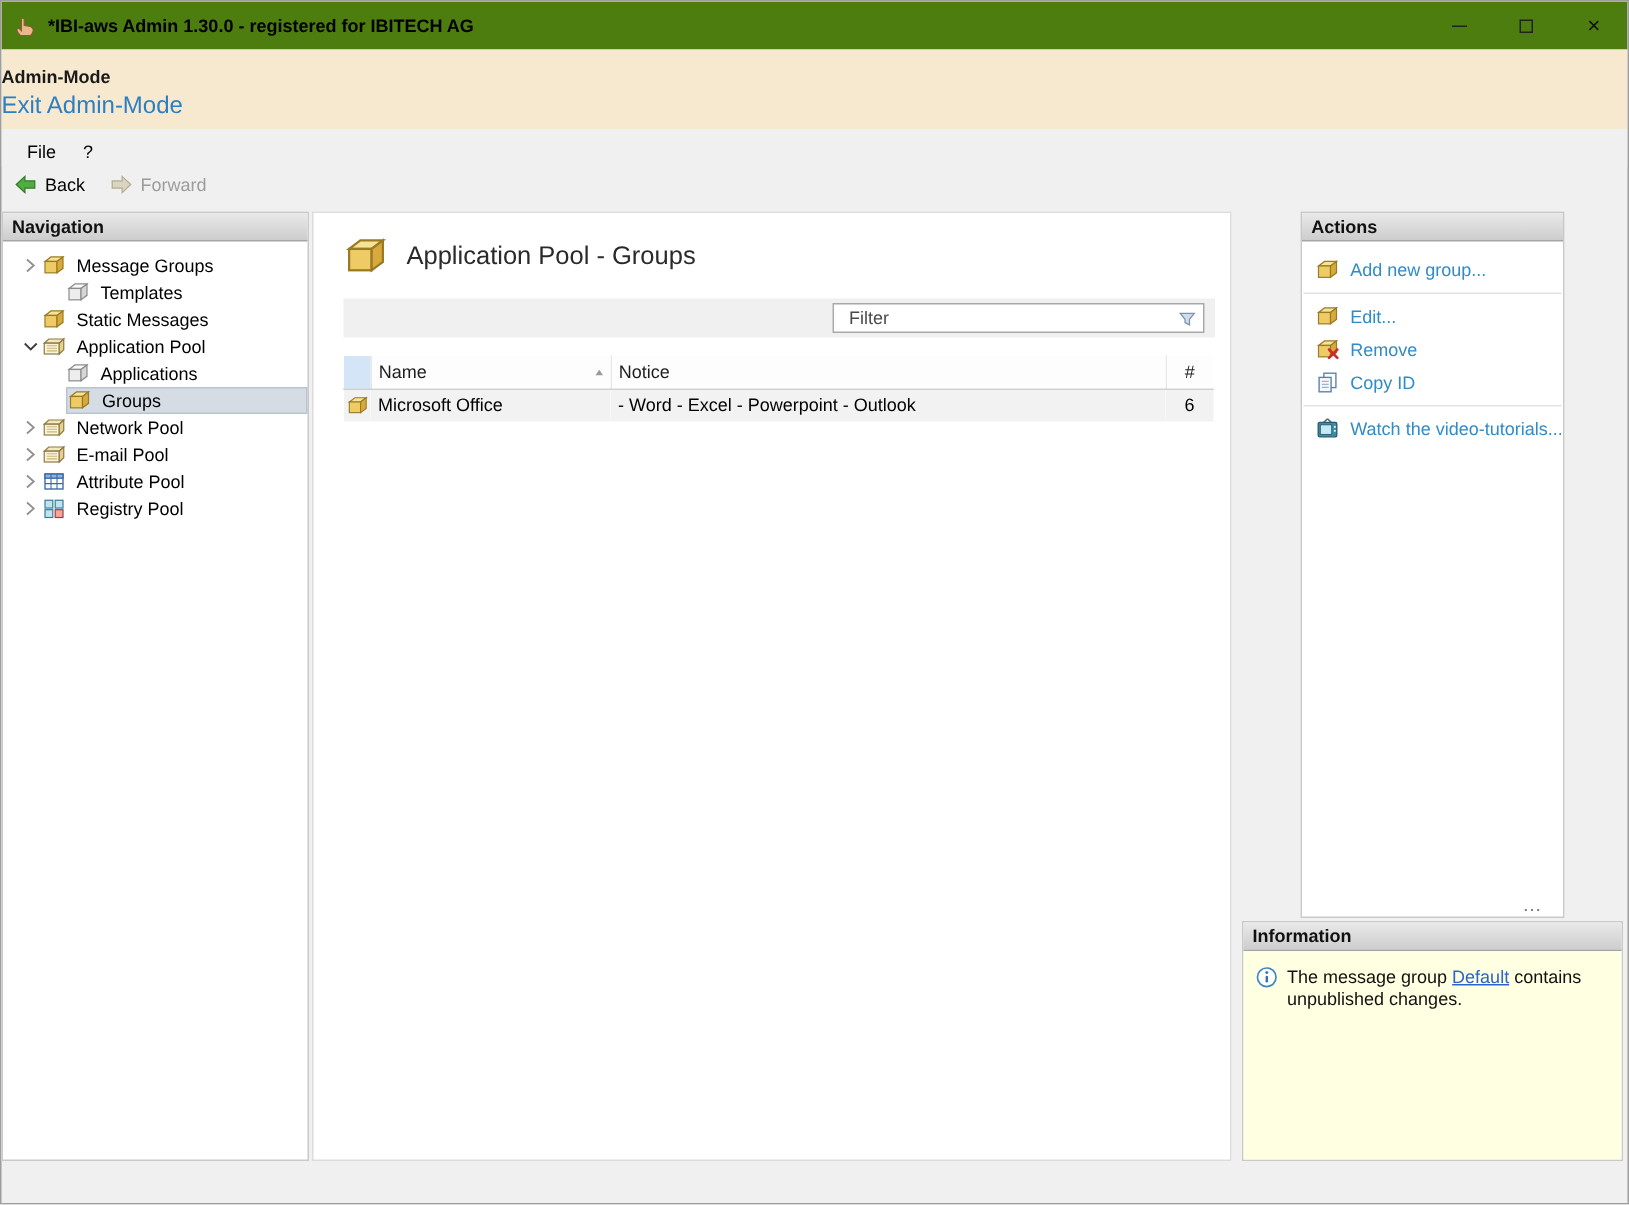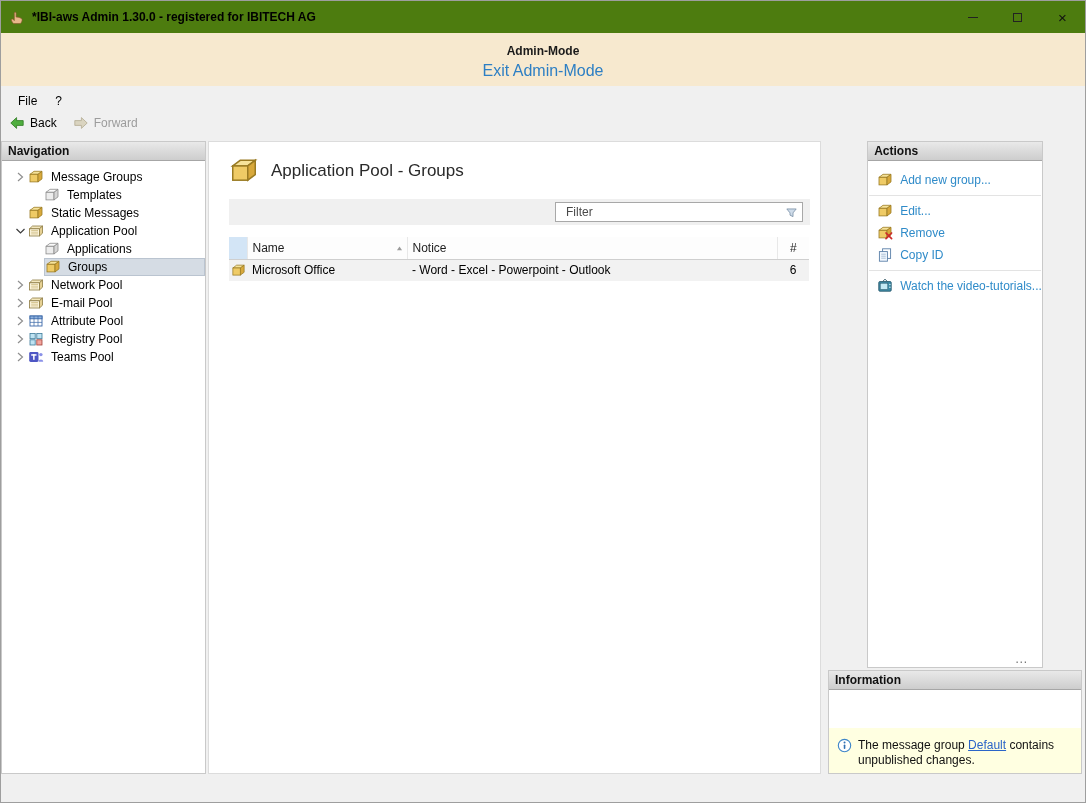--- a/index.html
+++ b/index.html
@@ -11,21 +11,21 @@
   .titlebar { height:32px; background:#4d7c0f; display:flex; align-items:center; }
   .app-icon { width:16px; height:16px; margin:0 7px 0 8px; flex:0 0 16px; }
   .title-text { flex:1; font-size:12px; font-weight:bold; color:#000; white-space:nowrap; overflow:hidden; }
   .win-controls { display:flex; height:100%; }
   .win-btn { width:45px; height:100%; display:flex; align-items:center; justify-content:center; cursor:default; }
   .glyph-min { width:10px; height:1px; background:#222; display:inline-block; }
   .glyph-max { width:9px; height:9px; border:1px solid #222; display:inline-block; }
   .glyph-close { font-size:15px; line-height:1; color:#111; }
 
   
-  .admin-banner { height:53px; background:#F7E9CF; text-align:center; padding-top:11px; }
+  .admin-banner { height:53px; background:#F7E9CF; text-align:left; padding-top:11px; }
   .banner-title { font-weight:bold; font-size:12px; color:#1A1A1A; }
   .banner-link { display:inline-block; margin-top:4px; font-size:16px; color:#2D7FC4; cursor:pointer; text-decoration:none; }
 
   
   .menubar { height:25px; background:#F0F0F0; display:flex; align-items:flex-end; padding-left:8px; }
   .menu-item { padding:3px 9px; cursor:default; }
   .toolbar { height:23px; display:flex; align-items:center; padding-left:8px; gap:16px; }
   .tool-btn { display:flex; align-items:center; gap:5px; cursor:default; }
   .tool-btn svg { width:16px; height:16px; }
   .tool-btn.disabled .tool-label { color:#9C9C9C; }
@@ -73,21 +73,21 @@
 
   
   .right-col { position:absolute; left:827px; top:7px; bottom:8px; width:254px; display:flex; flex-direction:column;align-items:center; }
   .actions-panel { flex:1; background:#FFF; border:1px solid #C9C9C9; display:flex; flex-direction:column; }
   .actions-list { padding-top:8px; }
   .action-item { display:flex; align-items:center; gap:7px; height:22px; padding-left:9px; color:#2F8BC9; cursor:pointer; }
   .action-item svg { width:16px; height:16px; flex:0 0 16px; }
   .action-sep { border-top:1px solid #E3E3E3; margin:4px 1px; }
   .actions-fill { flex:1; }
   .overflow-dots { text-align:right; padding:0 13px 1px 0; color:#777; font-size:13px; letter-spacing:1px; }
-  .info-panel { height:104px; margin-top:2px; border:1px solid #C9C9C9; display:flex; flex-direction:column; background:#FFF;gap:38px; }
+  .info-panel { height:160px; margin-top:2px; border:1px solid #C9C9C9; display:flex; flex-direction:column; background:#FFF; }
   .info-content { flex:1; background:#FFFFE1; padding:10px 8px 0 8px; display:flex; align-items:flex-start; gap:6px; font-size:12px; }
   .info-content svg { width:15px; height:15px; flex:0 0 15px; }
   .info-text { line-height:15px; color:#111; }
   .info-link { color:#2B65C8; text-decoration:underline; cursor:pointer; }
 
   
   .statusbar { position:absolute; left:0; right:0; bottom:0; height:20px; background:#F0F0F0; border-top:1px solid #DADADA; display:flex; align-items:center; padding-left:7px; font-size:11px; color:#3A3A3A; }
   .grip { position:absolute; right:1px; bottom:1px; width:14px; height:14px; }
 </style>
 </head>
@@ -339,31 +339,20 @@
                 <use href="#i-chev-r" xlink:href="#i-chev-r"></use>
               </svg></span>
           <span class="inner">
             <span class="ticon"><svg>
                   <use href="#i-registry" xlink:href="#i-registry"></use>
                 </svg></span>
             <span class="tlabel">Registry Pool</span>
           </span>
         </div>
 
-        <div class="tree-item lvl1">
-          <span class="chev"><svg>
-                <use href="#i-chev-r" xlink:href="#i-chev-r"></use>
-              </svg></span>
-          <span class="inner">
-            <span class="ticon"><svg>
-                  <use href="#i-teams" xlink:href="#i-teams"></use>
-                </svg></span>
-            <span class="tlabel">Teams Pool</span>
-          </span>
-        </div>
 
       </div>
     </div>
 
     <div class="center-panel">
       <div class="content-header">
         <svg>
             <use href="#i-goldbox" xlink:href="#i-goldbox"></use>
           </svg>
         <div class="content-title">Application Pool - Groups</div>

